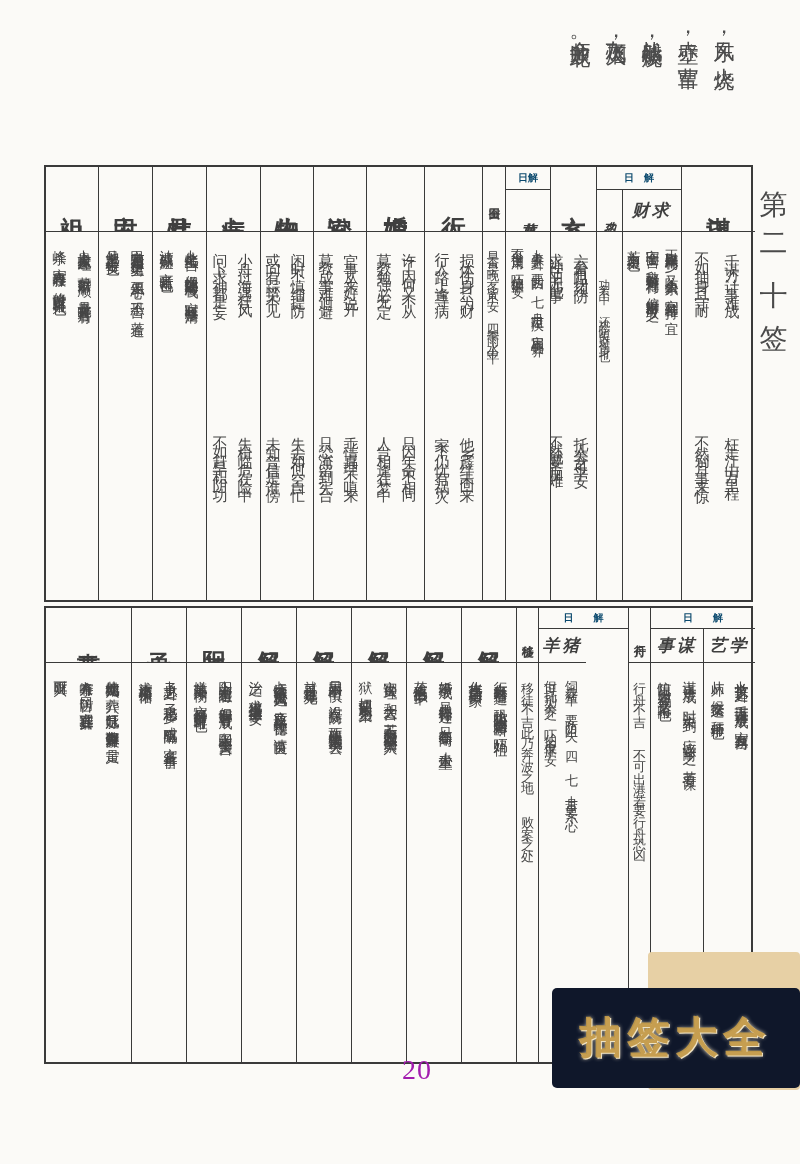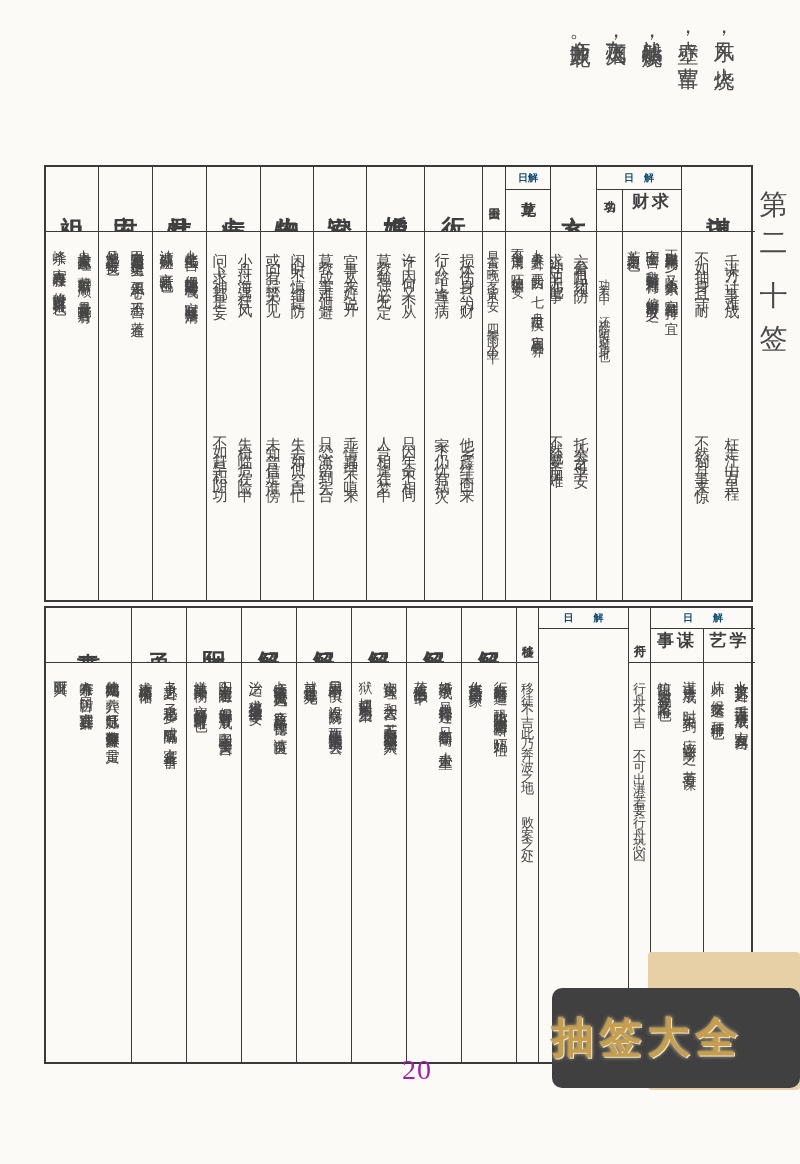--- a/index.html
+++ b/index.html
@@ -21,21 +21,21 @@
   .hdr{flex:none;border-bottom:1px solid #3a3a3a;display:flex;align-items:center;justify-content:center;overflow:hidden;}
   .hdr-t{height:64px;}
   .hdr-b{height:54px;}
   .vh{writing-mode:vertical-rl;font-size:24px;font-weight:bold;letter-spacing:2px;color:#3f3f3f;}
   .vh-sm{writing-mode:vertical-rl;font-size:12px;font-weight:bold;letter-spacing:0;color:#3f3f3f;}
   .vh-jie{writing-mode:vertical-rl;font-size:22px;font-weight:bold;letter-spacing:1px;color:#3f3f3f;}
   .band{flex:none;border-bottom:1px solid #3a3a3a;display:flex;align-items:center;justify-content:center;
         font-size:10px;font-weight:bold;color:#0c4a6e;overflow:hidden;white-space:nowrap;}
   .band-t{height:22px;}
   .band-b{height:20px;}
-  .sub{flex:none;border-bottom:1px solid #3a3a3a;display:flex;align-items:flex-start;justify-content:center;overflow:hidden;}
+  .sub{flex:none;border-bottom:1px solid #3a3a3a;display:flex;align-items:center;justify-content:center;overflow:hidden;font-style:italic;}
   .sub-t{height:41px;}
   .sub-b{height:33px;}
   .hh{font-size:17px;font-weight:bold;letter-spacing:3px;color:#3f3f3f;}
   .grp-row{flex:1;display:flex;min-height:0;}
   .subcol{display:flex;flex-direction:column;box-sizing:border-box;min-width:0;}
   .subcol + .subcol{border-left:1px solid #3a3a3a;}
   .bd{flex:1;min-height:0;overflow:hidden;}
   
   .cont{height:100%;writing-mode:vertical-rl;box-sizing:border-box;
         padding:7px 2px 2px 1px;font-size:14px;letter-spacing:1.5px;line-height:25px;}
@@ -45,22 +45,22 @@
   .cont.nar{font-size:13px;letter-spacing:11px;line-height:18px;padding-top:9px;}
   .cont.cl{font-size:13px;letter-spacing:2px;line-height:20px;}
   .cont.gm{font-size:11.5px;letter-spacing:5px;line-height:12.5px;padding-top:38px;}
   .cont.gc{font-size:13px;letter-spacing:4.5px;line-height:19px;}
   
   .split{height:100%;display:flex;flex-direction:column;}
   .grp{height:50%;writing-mode:vertical-rl;box-sizing:border-box;
        padding:9px 3px 0 0;font-size:15px;letter-spacing:8.5px;line-height:25px;}
   
   .wm-light{position:absolute;right:0;top:952px;width:152px;height:138px;background:#e7d0a5;border-radius:4px;}
-  .wm-main{position:absolute;right:0;top:988px;width:248px;height:100px;background:#404040;border-radius:10px;
-           display:flex;align-items:center;}
+  .wm-main{position:absolute;right:0;top:988px;width:248px;height:100px;background:#0f172a;border-radius:5px;
+           display:flex;align-items:center;justify-content:center;}
   .wm-text{font-size:42px;font-weight:bold;letter-spacing:6px;color:#c69e50;
            text-shadow:1px 1px 0 #f0e3c2,-1px -1px 0 #b99448,0 0 4px #f5ead0;}
   
   .page-num{position:absolute;left:402px;top:1054px;font-size:28px;color:#a21caf;letter-spacing:1px;}
 </style>
 </head>
 <body>
 
 <div class="page">
 
@@ -398,20 +398,31 @@
       <div class="bd">
           <div class="cont nar">
         <div>移徒不吉此乃奔波之地　败案之处</div>
       </div>
         </div>
     </div>
 
     <div class="col" style="width:90px">
       <div class="band band-b">日　　解</div>
       <div class="grp-row">
+        <div class="subcol" style="width:47px">
+          <div class="sub sub-b">
+              <span class="hh">羊猪</span>
+            </div>
+          <div class="bd">
+              <div class="cont gc" style="line-height:21px">
+            <div>饲养猪羊　要防阻失　四　七　十月更要小心</div>
+            <div>但可托别人养之　吓伯爷保平安</div>
+          </div>
+            </div>
+        </div>
       </div>
     </div>
 
     <div class="col" style="width:22px">
       <div class="hdr hdr-b">
           <span class="vh-sm">行舟</span>
         </div>
       <div class="bd">
           <div class="cont nar">
         <div>行舟不吉　不可出港若要行舟恐凶</div>

